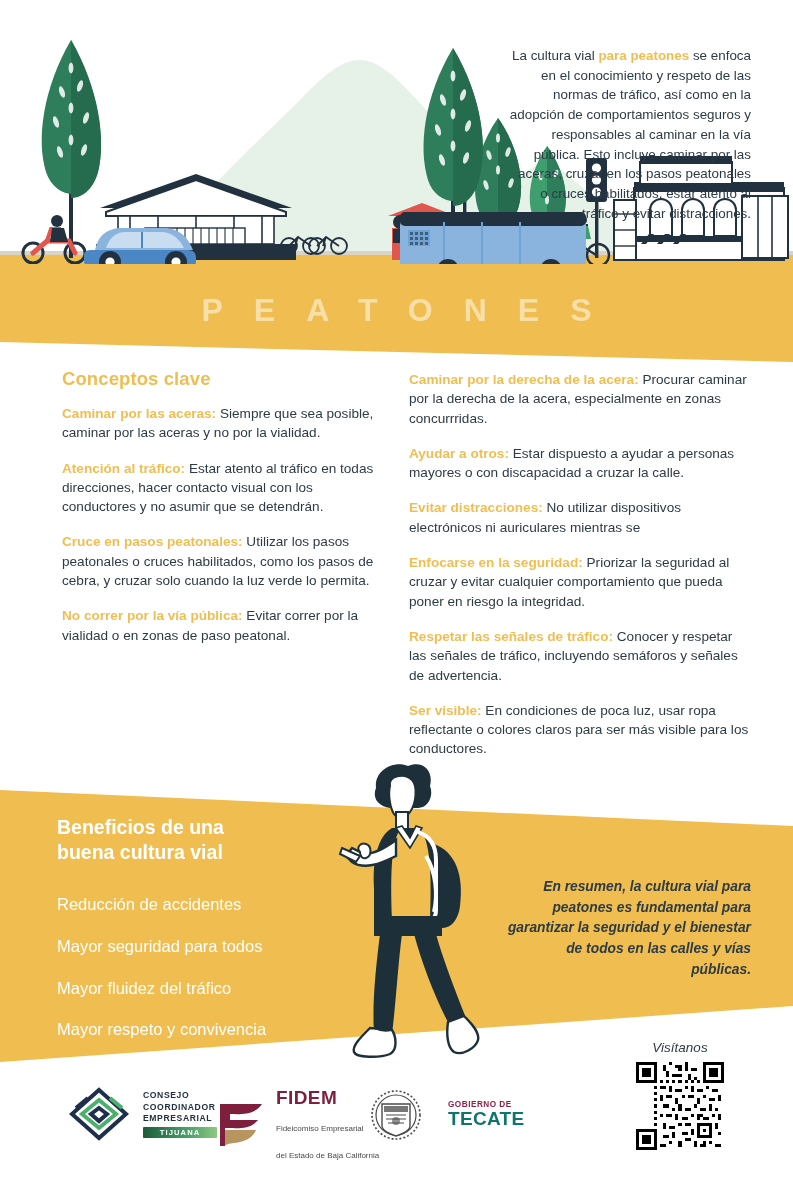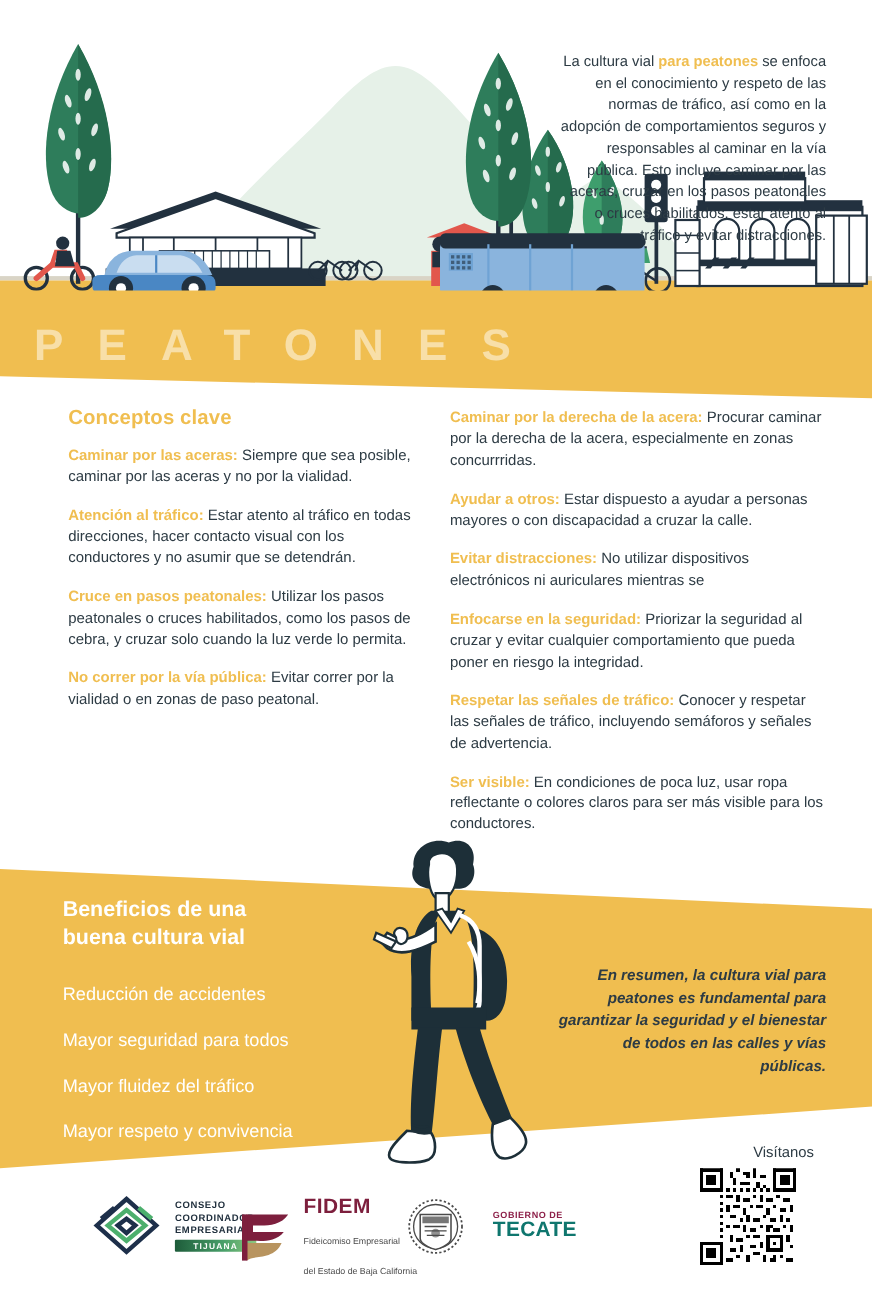--- a/index.html
+++ b/index.html
@@ -28,21 +28,21 @@
   .logo-l3 .c-blue{color:#5b9bd5;}
 
   
   .intro{position:absolute;right:42px;top:46px;width:243px;z-index:7;
          text-align:right;font-size:13.4px;line-height:1.47;color:#2d3b44;}
   .intro .hl{color:#f0be50;font-weight:700;}
 
   
   .banner{position:absolute;left:0;top:250px;width:793px;height:120px;z-index:4;}
   .banner-word{position:absolute;left:0;top:292px;width:793px;z-index:5;
-    text-align:left;font-size:40px;font-weight:700;letter-spacing:31px;
+    text-align:center;font-size:32px;font-weight:700;letter-spacing:31px;
     color:rgba(255,255,255,.50);text-indent:31px;}
 
   
   .concepts{position:absolute;left:0;top:368px;width:793px;height:390px;z-index:6;}
   .col{position:absolute;top:0;}
   .col-left{left:62px;width:312px;}
   .col-right{left:409px;width:343px;}
   .col-title{color:#f0be50;font-size:18.5px;font-weight:700;margin:0 0 14px 0;letter-spacing:.1px;}
   .item{font-size:13.6px;line-height:1.42;color:#2d3b44;margin-bottom:16px;}
   .item .k{color:#f0be50;font-weight:700;}
@@ -52,28 +52,28 @@
   .band{position:absolute;left:0;top:770px;width:793px;height:310px;z-index:3;}
   .benefits{position:absolute;left:57px;top:815px;width:300px;z-index:6;color:#ffffff;}
   .benefits h2{margin:0 0 30px 0;font-size:19.5px;font-weight:700;line-height:1.28;}
   .benefit{font-size:16.5px;font-weight:400;margin-bottom:22px;line-height:1.2;}
   .summary{position:absolute;right:42px;top:877px;width:248px;z-index:6;
     text-align:right;font-style:italic;font-weight:700;font-size:13.8px;line-height:1.5;color:#2d3b44;}
 
   .walker{position:absolute;left:330px;top:760px;z-index:7;}
 
   
-  .visit{position:absolute;right:53px;top:1040px;z-index:8;text-align:right;width:120px;}
+  .visit{position:absolute;right:53px;top:1040px;z-index:8;text-align:center;width:120px;font-style:italic;}
   .visit-label{font-size:13.5px;color:#2d3b44;margin-bottom:7px;}
   .qr{width:88px;height:88px;margin:0 auto;display:block;}
 
   
   .footer{position:absolute;left:0;top:1086px;width:793px;height:70px;z-index:8;}
   .flogo{position:absolute;display:flex;align-items:center;}
-  .cce{left:80px;top:0;}
+  .cce{left:64px;top:0;}
   .cce .txt{margin-left:9px;}
   .cce .l{font-size:8.6px;font-weight:700;color:#22313f;letter-spacing:.6px;line-height:1.34;}
   .cce .tj{margin-top:2px;width:74px;height:11px;border-radius:1px;
     background:linear-gradient(90deg,#1d5c3a 0%,#49a06a 60%,#8dc87f 100%);
     color:#fff;font-size:7.6px;font-weight:700;letter-spacing:1.1px;text-align:center;line-height:11px;}
   .fidem{left:218px;top:2px;}
   .fidem .txt{margin-left:10px;}
   .fidem .l1{font-size:19px;font-weight:700;color:#7d1f3d;letter-spacing:.4px;line-height:1;}
   .fidem .l2{font-size:8px;color:#4a4a4a;line-height:1.38;margin-top:16px;}
   .tecate{left:370px;top:2px;}

